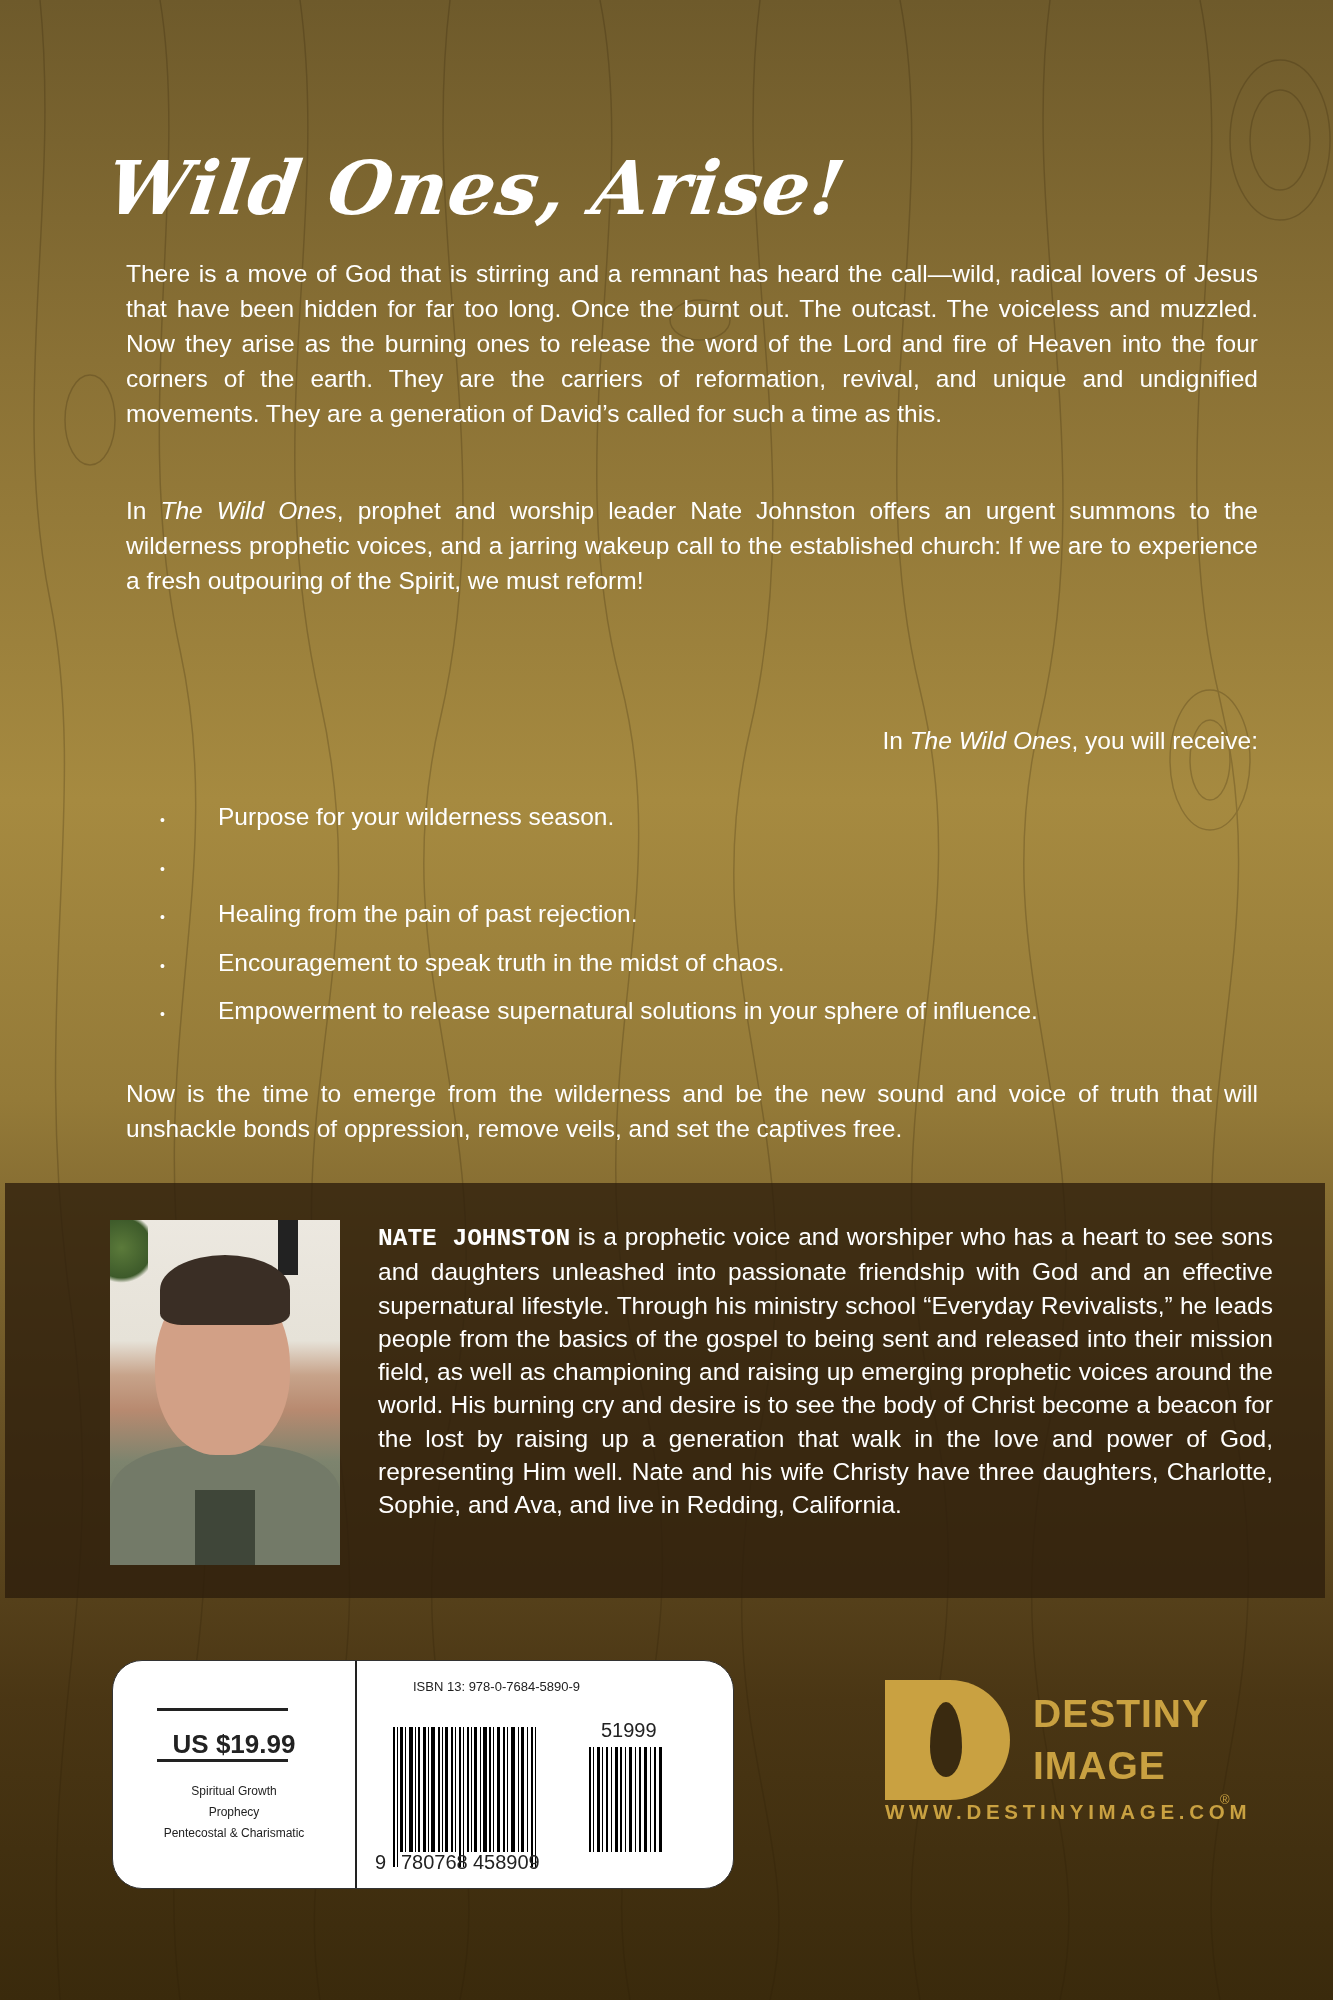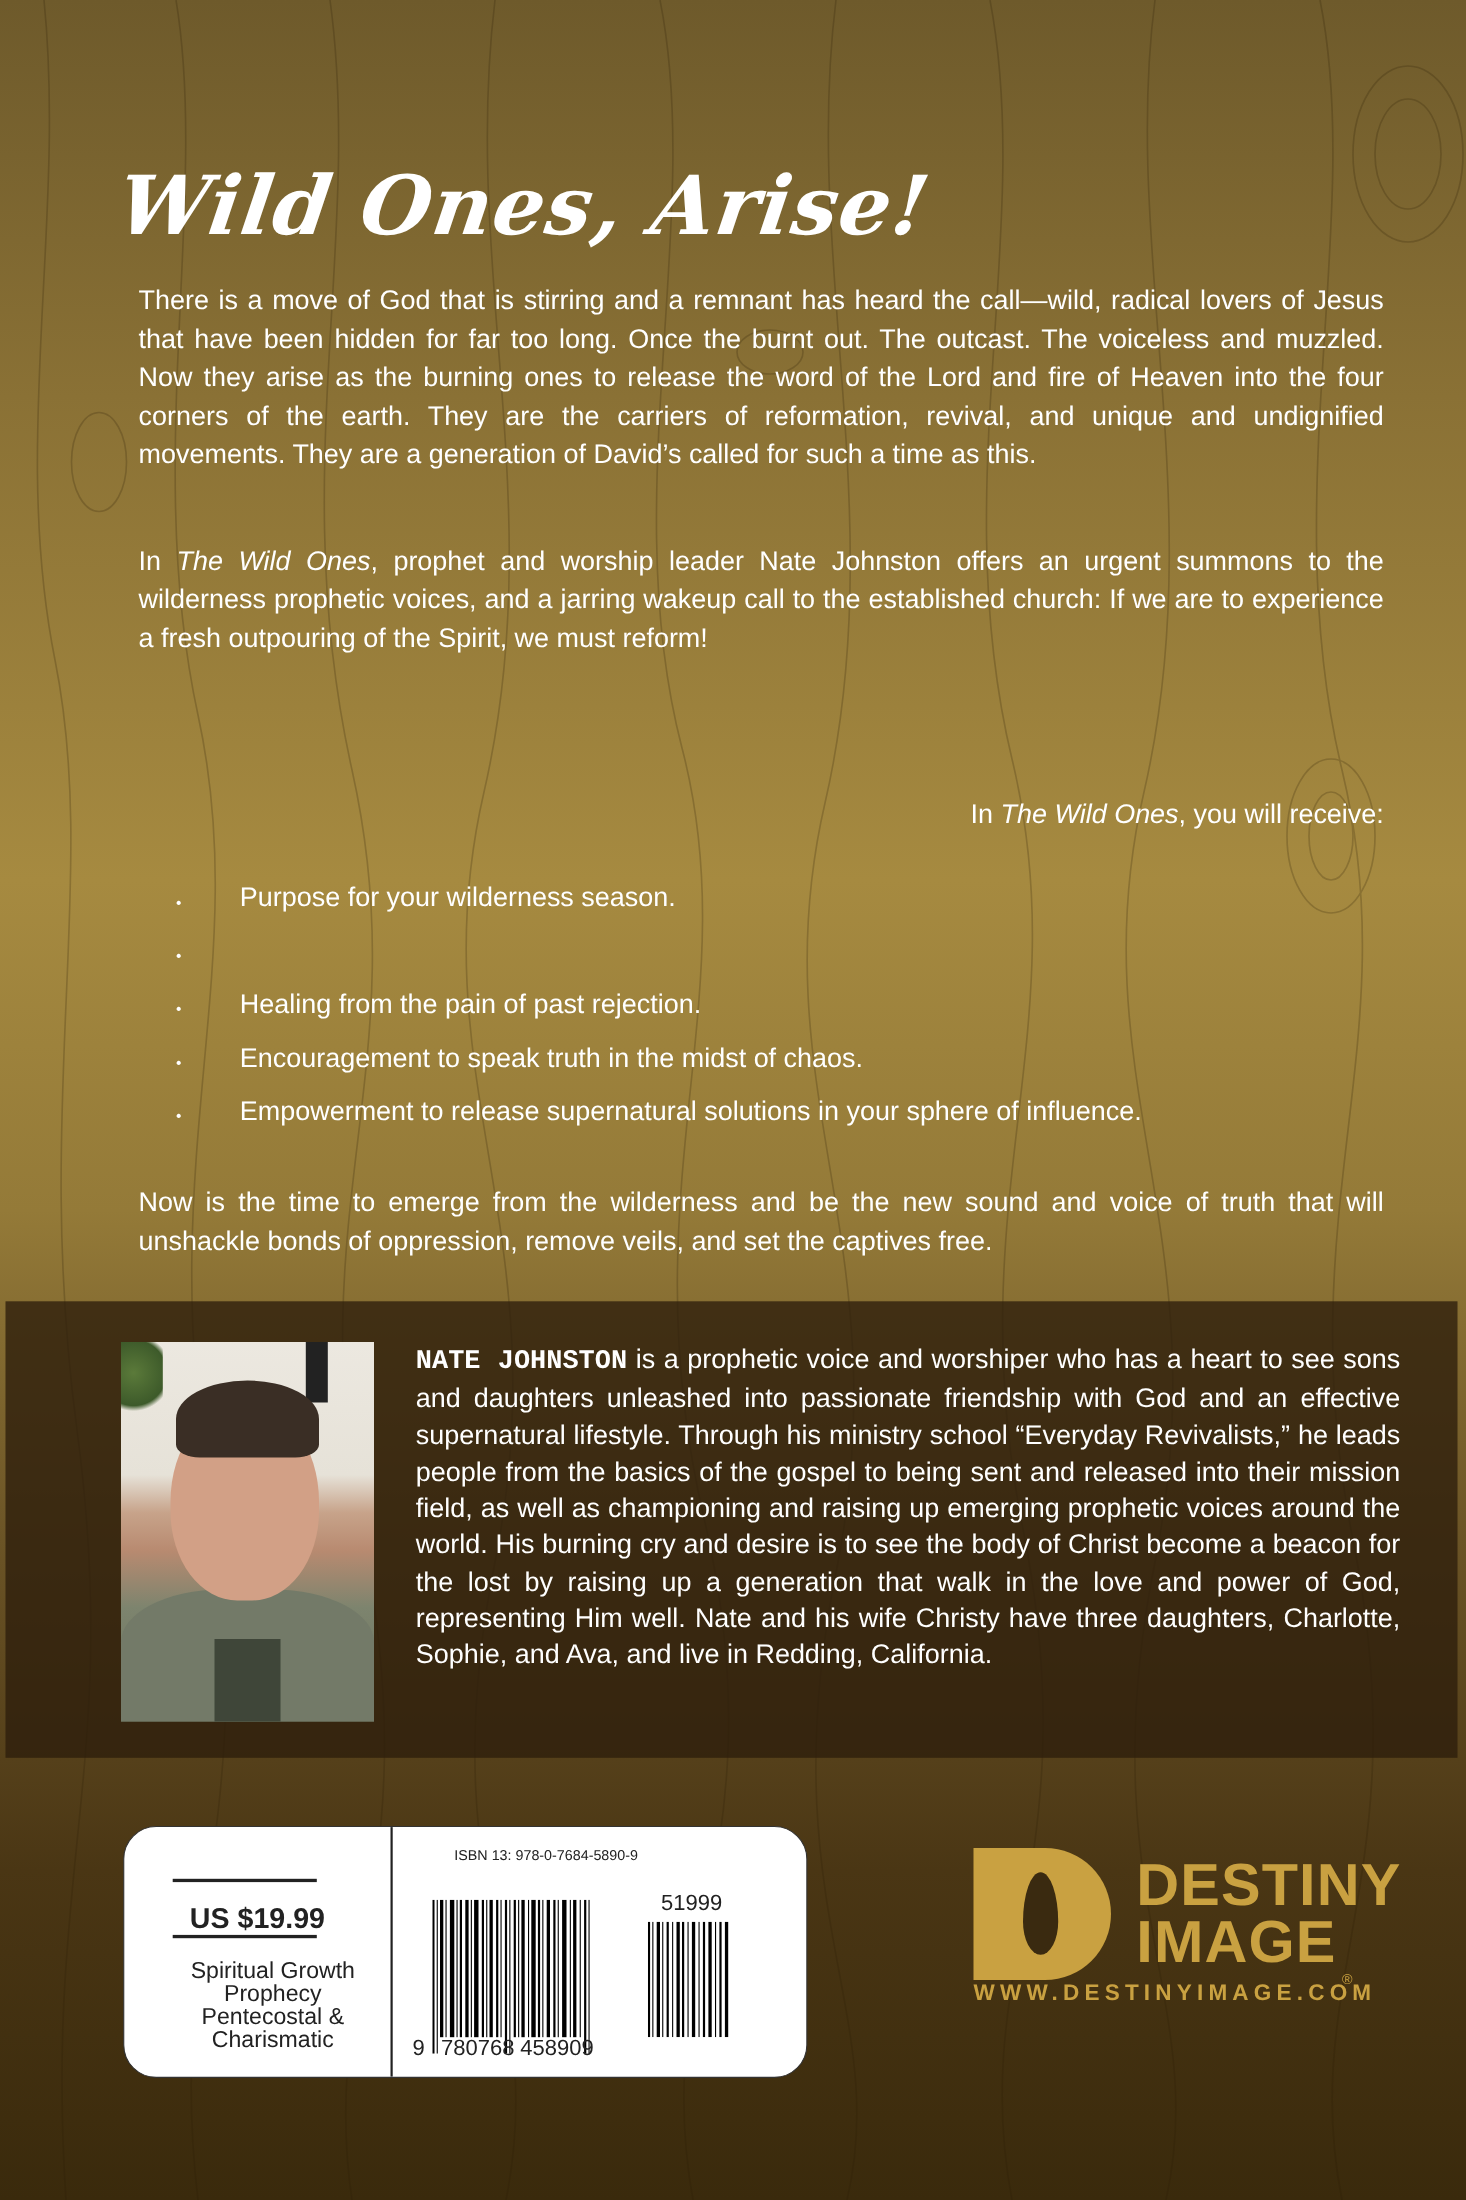--- a/index.html
+++ b/index.html
@@ -28,29 +28,29 @@
   .photo .shirt{position:absolute;left:85px;top:270px;width:60px;height:75px;background:#3f4639;}
   .photo .plant{position:absolute;left:0;top:0;width:38px;height:70px;background:radial-gradient(circle at 30% 40%,#5b7a3a 0%,#3d5a2a 60%,transparent 70%);}
   .photo .mic{position:absolute;left:168px;top:0;width:20px;height:55px;background:#222;}
   .bio{position:absolute;left:378px;top:1220px;width:895px;color:#fff;font-size:24.5px;line-height:33.3px;text-align:justify;}
   .bio b{font-weight:700;font-family:Liberation Mono, monospace;}
   .label{position:absolute;left:112px;top:1660px;width:620px;height:227px;background:#fff;border-radius:30px;border:1px solid #333;overflow:hidden;}
   .label .divider{position:absolute;left:242px;top:0;width:2px;height:100%;background:#222;}
   .price-box{position:absolute;left:0;top:0;width:242px;text-align:center;}
   .rule{position:absolute;left:44px;width:131px;height:3px;background:#222;}
   .price{position:absolute;left:0;width:242px;top:68px;font-weight:700;font-size:26px;color:#222;text-align:center;}
-  .cats{position:absolute;left:14px;width:242px;top:120px;font-size:21px;line-height:21px;color:#222;text-align:center;}
+  .cats{position:absolute;left:0;width:242px;top:120px;font-size:12px;line-height:21px;color:#222;text-align:center;}
   .isbn{position:absolute;left:300px;top:18px;font-size:13px;color:#222;}
   .barcode{position:absolute;left:280px;top:66px;width:150px;height:140px;}
   .barcode2{position:absolute;left:476px;top:86px;width:74px;height:105px;}
   .bc-num{position:absolute;font-size:20px;color:#222;}
   .publisher{position:absolute;left:885px;top:1680px;width:400px;height:180px;}
   .logo-d{position:absolute;left:0;top:0;width:125px;height:120px;background:#c9a141;border-radius:0 60px 60px 0;}
   .logo-d .flame{position:absolute;left:45px;top:22px;width:32px;height:75px;background:#3a2a10;border-radius:50% 50% 50% 50%/60% 60% 40% 40%;}
-  .pub-name{position:absolute;left:148px;top:8px;color:#c9a141;font-weight:700;font-size:54px;line-height:52px;letter-spacing:1px;}
+  .pub-name{position:absolute;left:148px;top:8px;color:#c9a141;font-weight:700;font-size:39px;line-height:52px;letter-spacing:1px;}
   .reg{position:absolute;left:335px;top:112px;color:#c9a141;font-size:13px;}
   .url{position:absolute;left:0;top:120px;color:#c9a141;font-weight:700;font-size:20.5px;letter-spacing:4.7px;}
 </style>
 </head>
 <body>
 
 <div class="cover">
 
   <svg class="topo" width="1333" height="2000" viewBox="0 0 1333 2000">
     <g fill="none" stroke="#2a1c05" stroke-width="1.5">

